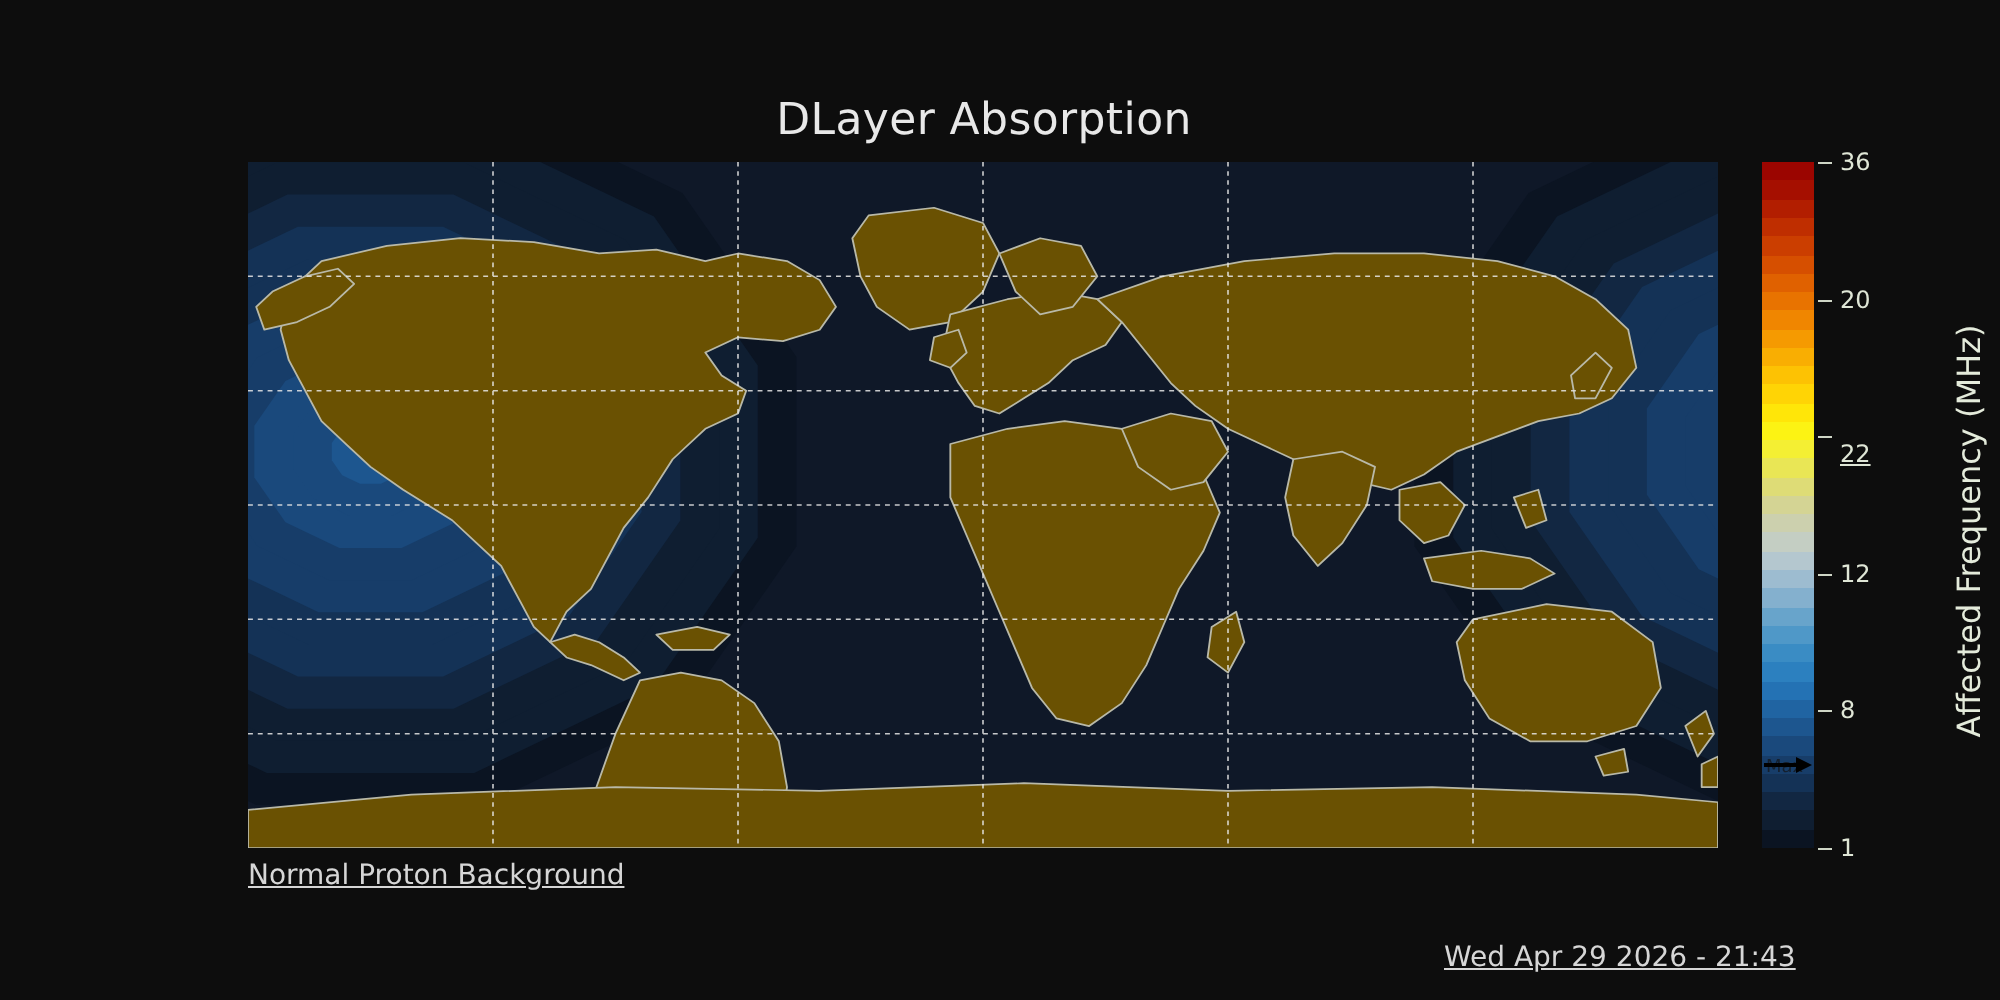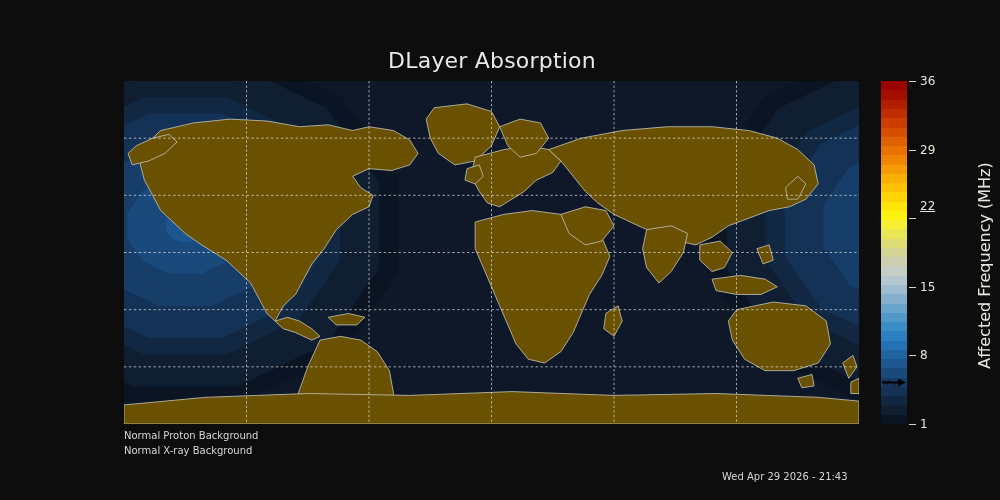--- a/index.html
+++ b/index.html
@@ -37,23 +37,24 @@
     width: 735px; height: 343px;
     background: #0f1828;
     overflow: hidden;
   }
   #map-svg { display:block; width:735px; height:343px; }
 
   
   .note {
     position: absolute;
     color: #d6d6d6;
-    font-size: 10px;
-    font-family: "DejaVu Sans", sans-serif;
-    white-space: nowrap;
+    font-size: 14px;
+    font-family: "DejaVu Sans", sans-serif;
+    white-space: nowrap;
+    text-decoration: underline;
   }
   #note-proton { left: 124px; top: 430px; }
   #note-xray   { left: 124px; top: 445px; }
   #timestamp   { left: 722px; top: 435px; margin-top: 36px; }
 
   #copyright {
     position: absolute;
     left: 10px; top: 479px;
     color: #d8d8d8;
     font-size: 12px;
@@ -308,27 +309,26 @@
         <polygon points="16,0.5 24,4.5 16,8.5" fill="#000"></polygon>
       </svg>
     </div>
   </div>
   <div id="cb-ticks">
       <div class="cb-tick" style="top: 424px;"></div>
       <div class="cb-ticklabel" style="top: 424px;">1</div>
       <div class="cb-tick" style="top: 355.4px;"></div>
       <div class="cb-ticklabel" style="top: 355.4px;">8</div>
       <div class="cb-tick" style="top: 286.8px;"></div>
-      <div class="cb-ticklabel" style="top: 286.8px;">15</div>
+      <div class="cb-ticklabel" style="top: 286.8px;">12</div>
       <div class="cb-tick" style="top: 218.2px;"></div>
-      <div class="cb-ticklabel" style="top: 206px; text-decoration: underline;">22</div>
+      <div class="cb-ticklabel" style="top: 227px; text-decoration: underline;">22</div>
       <div class="cb-tick" style="top: 149.6px;"></div>
-      <div class="cb-ticklabel" style="top: 149.6px;">29</div>
+      <div class="cb-ticklabel" style="top: 149.6px;">20</div>
       <div class="cb-tick" style="top: 81px;"></div>
       <div class="cb-ticklabel" style="top: 81px;">36</div>
     </div>
   <div id="cb-axis-label">Affected Frequency (MHz)</div>
 
   <div class="note" id="note-proton">Normal Proton Background</div>
-  <div class="note" id="note-xray">Normal X-ray Background</div>
   <div class="note" id="timestamp">Wed Apr 29 2026 - 21:43</div>
 
 </div>
 
 </body></html>

